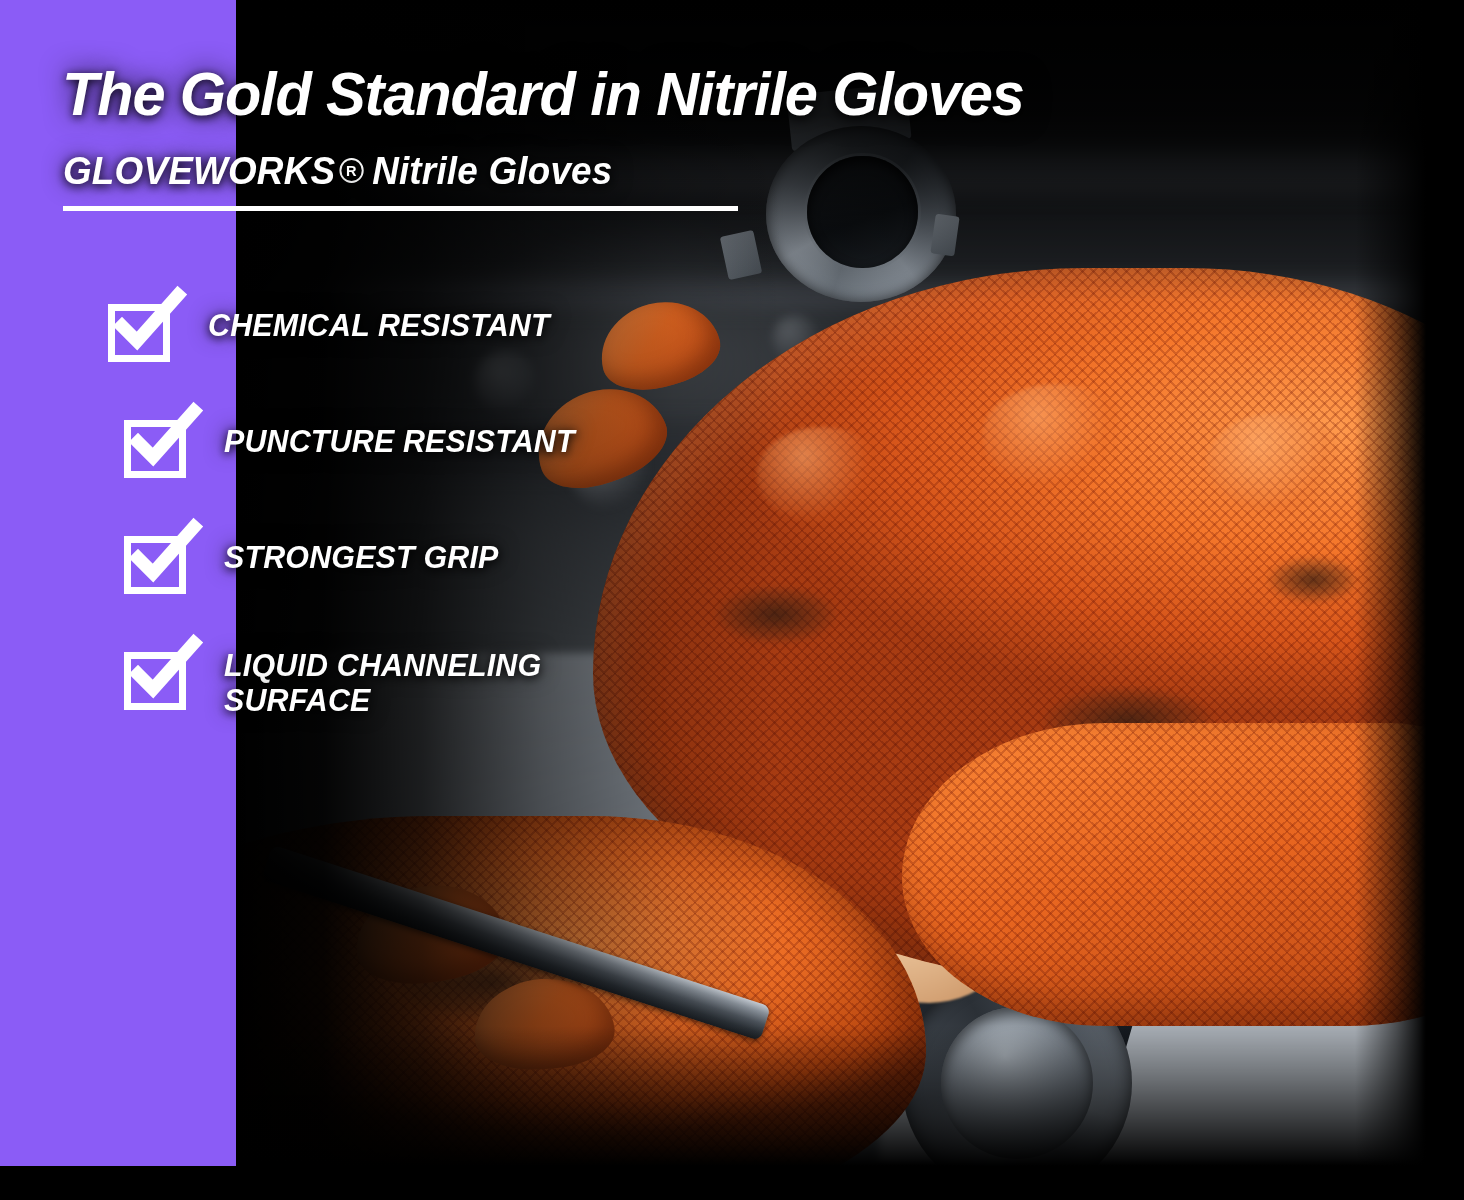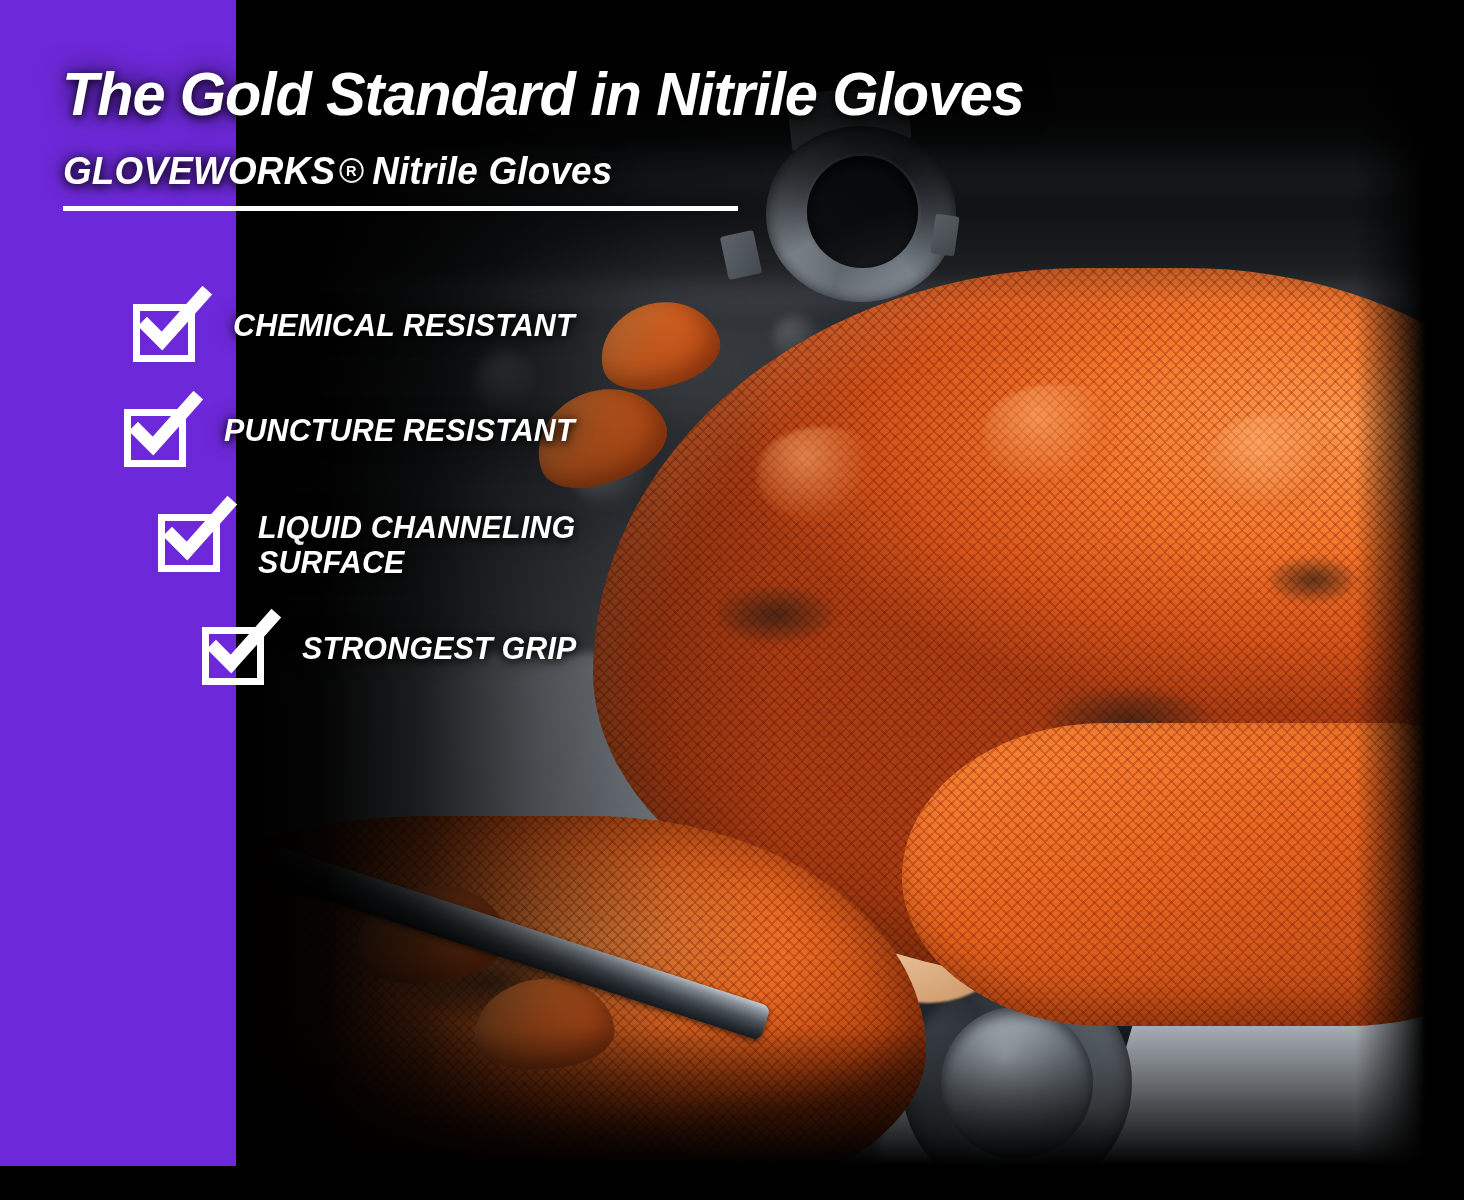--- a/index.html
+++ b/index.html
@@ -7,21 +7,21 @@
   body {
     width:1464px; height:1200px;
     font-family:"Liberation Sans", sans-serif;
     overflow:hidden; position:relative;
   }
 
   
   #banner {
     position:absolute; inset:0;
     width:1464px; height:1200px;
-    background:#6d28d9;
+    background:#8b5cf6;
     overflow:hidden;
   }
 
   
   .photo-layer {
     position:absolute;
     left:236px; top:0px;
     width:1190px; height:1166px;
     overflow:hidden;
     background:#0b0c0e;
@@ -263,22 +263,22 @@
     margin:0 9px 0 4px; line-height:1;
     transform:translateY(-1px);
   }
   .rule {
     position:absolute; left:63px; top:206px;
     width:675px; height:5px; background:#fff;
   }
 
   
   .checklist { position:absolute; left:108px; top:300px; }
-  .row { position:relative; display:flex; align-items:flex-start;justify-content:flex-end; }
-  .row + .row { margin-top:43px;padding-left:16px; }
+  .row { position:relative; display:flex; align-items:flex-start; }
+  .row + .row { margin-top:54px;padding-left:16px; }
 
   .cbox {
     position:relative; flex:0 0 auto;
     width:62px; height:58px; margin-top:4px;
   }
   .cbox .sq {
     position:absolute; left:0; top:0; width:62px; height:58px;
     border:7px solid #fff; box-sizing:border-box;
   }
   .cbox svg { position:absolute; left:2px; top:-12px; overflow:visible; }
@@ -393,37 +393,37 @@
       <div class="row">
         <div class="cbox">
           <div class="sq"></div>
           <svg width="74" height="74" viewBox="0 0 74 74" fill="none" aria-hidden="true">
             <path d="M12 34 L27 49 L68 3" stroke="#ffffff" stroke-width="13" stroke-linecap="square" stroke-linejoin="miter"></path>
           </svg>
         </div>
         <div class="row-label">PUNCTURE RESISTANT</div>
       </div>
 
+
+      <div class="row">
+        <div class="cbox">
+          <div class="sq"></div>
+          <svg width="74" height="74" viewBox="0 0 74 74" fill="none" aria-hidden="true">
+            <path d="M12 34 L27 49 L68 3" stroke="#ffffff" stroke-width="13" stroke-linecap="square" stroke-linejoin="miter"></path>
+          </svg>
+        </div>
+        <div class="row-label">STRONGEST GRIP</div>
+      </div>
 
       <div class="row">
         <div class="cbox">
           <div class="sq"></div>
           <svg width="74" height="74" viewBox="0 0 74 74" fill="none" aria-hidden="true">
             <path d="M12 34 L27 49 L68 3" stroke="#ffffff" stroke-width="13" stroke-linecap="square" stroke-linejoin="miter"></path>
           </svg>
         </div>
         <div class="row-label two-line" style="white-space:pre-line;">LIQUID CHANNELING
 SURFACE</div>
       </div>
 
-      <div class="row">
-        <div class="cbox">
-          <div class="sq"></div>
-          <svg width="74" height="74" viewBox="0 0 74 74" fill="none" aria-hidden="true">
-            <path d="M12 34 L27 49 L68 3" stroke="#ffffff" stroke-width="13" stroke-linecap="square" stroke-linejoin="miter"></path>
-          </svg>
-        </div>
-        <div class="row-label">STRONGEST GRIP</div>
-      </div>
-
     </div>
   </div>
 </div>
 
 </body></html>

